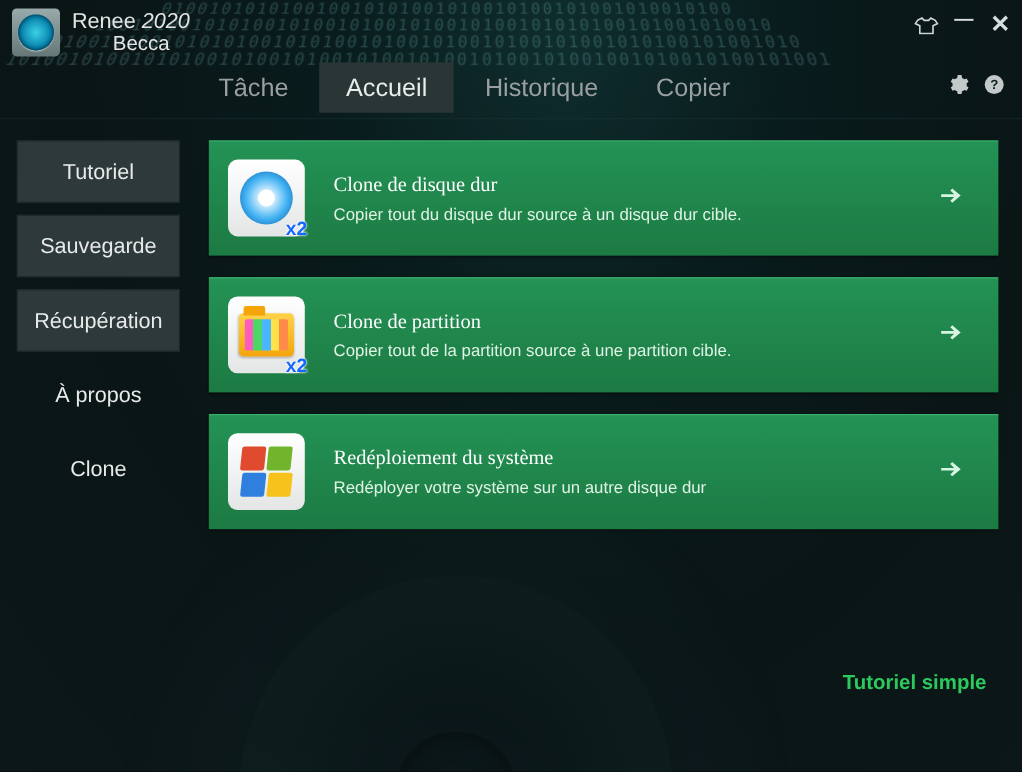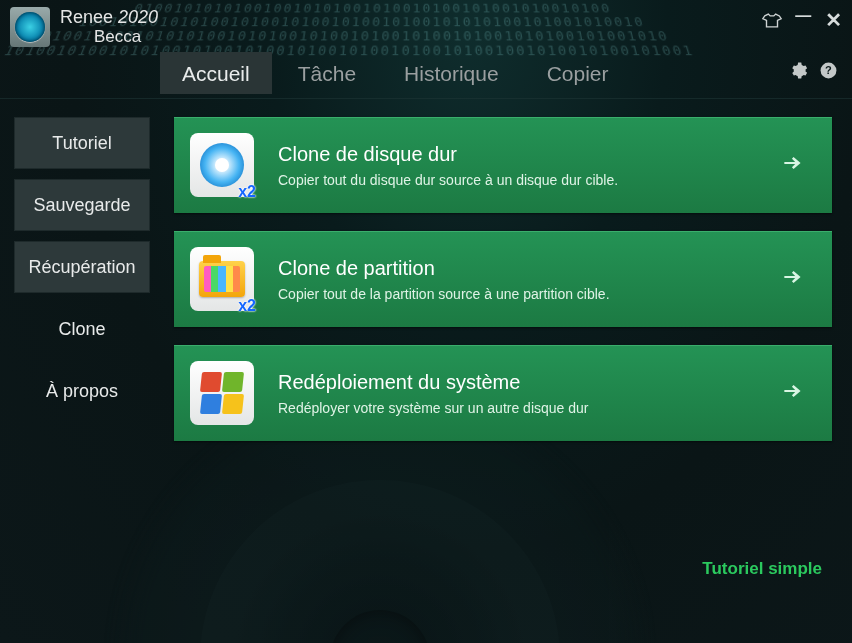--- a/index.html
+++ b/index.html
@@ -118,21 +118,21 @@
     position:relative; flex:0 0 64px;
     display:flex;align-items:center;justify-content:center;
   }
   .card .icon .badge {
     position:absolute; right:-2px; bottom:-4px;
     color:#1467ff; font-weight:700; font-size:16px;
     text-shadow: 0 0 2px #fff, 0 0 2px #fff;
     margin-left: 36px;
   }
   .card .texts { color:#fff; flex:1; }
-  .card .texts .t { font-size:20px; margin-bottom:6px; }
+  .card .texts .t { font-size:17px; margin-bottom:6px;font-family:Liberation Serif, serif; }
   .card .texts .d { font-size:14px; color:#dff3e6; }
   .card .arrow { width:28px; color:#d8f5e3; }
 
   .footer { position:absolute; right: 30px; bottom: 64px; z-index:5; }
   .footer a { color:#2bc95e; font-size:17px; font-weight:600; text-decoration:none; cursor:pointer; }
 
   
   .ico-disk {
     width:44px;height:44px;border-radius:50%;
     background: radial-gradient(circle,#e7f6ff 15%, #46b4f3 55%, #1b80cc 80%);
@@ -185,22 +185,22 @@
         <svg viewBox="0 0 24 16" width="22" height="15" fill="none" stroke="#cfd4d4" stroke-width="1.5">
           <path d="M4 3 L8 1 L10 3 H14 L16 1 L20 3 L22 6 L18 8 V15 H6 V8 L2 6 Z"></path>
         </svg>
       </span>
       <span style="font-weight:bold;position:relative;top:-4px;">—</span>
       <span style="font-size:20px;font-weight:bold;">✕</span>
     </div>
   </div>
 
   <div class="tabs">
+    <div class="tab">Tâche</div>
     <div class="tab active">Accueil</div>
-    <div class="tab">Tâche</div>
     <div class="tab">Historique</div>
     <div class="tab">Copier</div>
   </div>
   <div class="tab-tools-right">
     <span class="gear">
       <svg viewBox="0 0 24 24" width="19" height="19" fill="#c3c8c8">
           <path d="M12 8a4 4 0 1 0 0 8 4 4 0 0 0 0-8zm9 4a7.9 7.9 0 0 0-.13-1.4l2.02-1.57-2-3.46-2.39.81a8.07 8.07 0 0 0-2.42-1.4L15.5 2h-4l-.58 2.98a8.07 8.07 0 0 0-2.42 1.4l-2.39-.81-2 3.46 2.02 1.57A7.9 7.9 0 0 0 6 12c0 .47.05.94.13 1.4L4.11 15l2 3.46 2.39-.81c.73.6 1.55 1.07 2.42 1.4L11.5 22h4l.58-2.98a8.07 8.07 0 0 0 2.42-1.4l2.39.81 2-3.46-2.02-1.57c.08-.46.13-.93.13-1.4z"></path>
         </svg>
     </span>
     <span class="help">
@@ -212,22 +212,22 @@
   </div>
 
   <hr class="divider">
 
   <div class="content">
 
     <div class="sidebar">
       <div class="side-item">Tutoriel</div>
       <div class="side-item">Sauvegarde</div>
       <div class="side-item">Récupération</div>
+      <div class="side-item plain">À propos</div>
       <div class="side-item selected">Clone</div>
-      <div class="side-item plain">À propos</div>
     </div>
 
     <div class="main">
 
       <div class="card">
         <div class="icon">
           <div class="ico-disk"></div>
           <div class="badge">x2</div>
         </div>
         <div class="texts">

